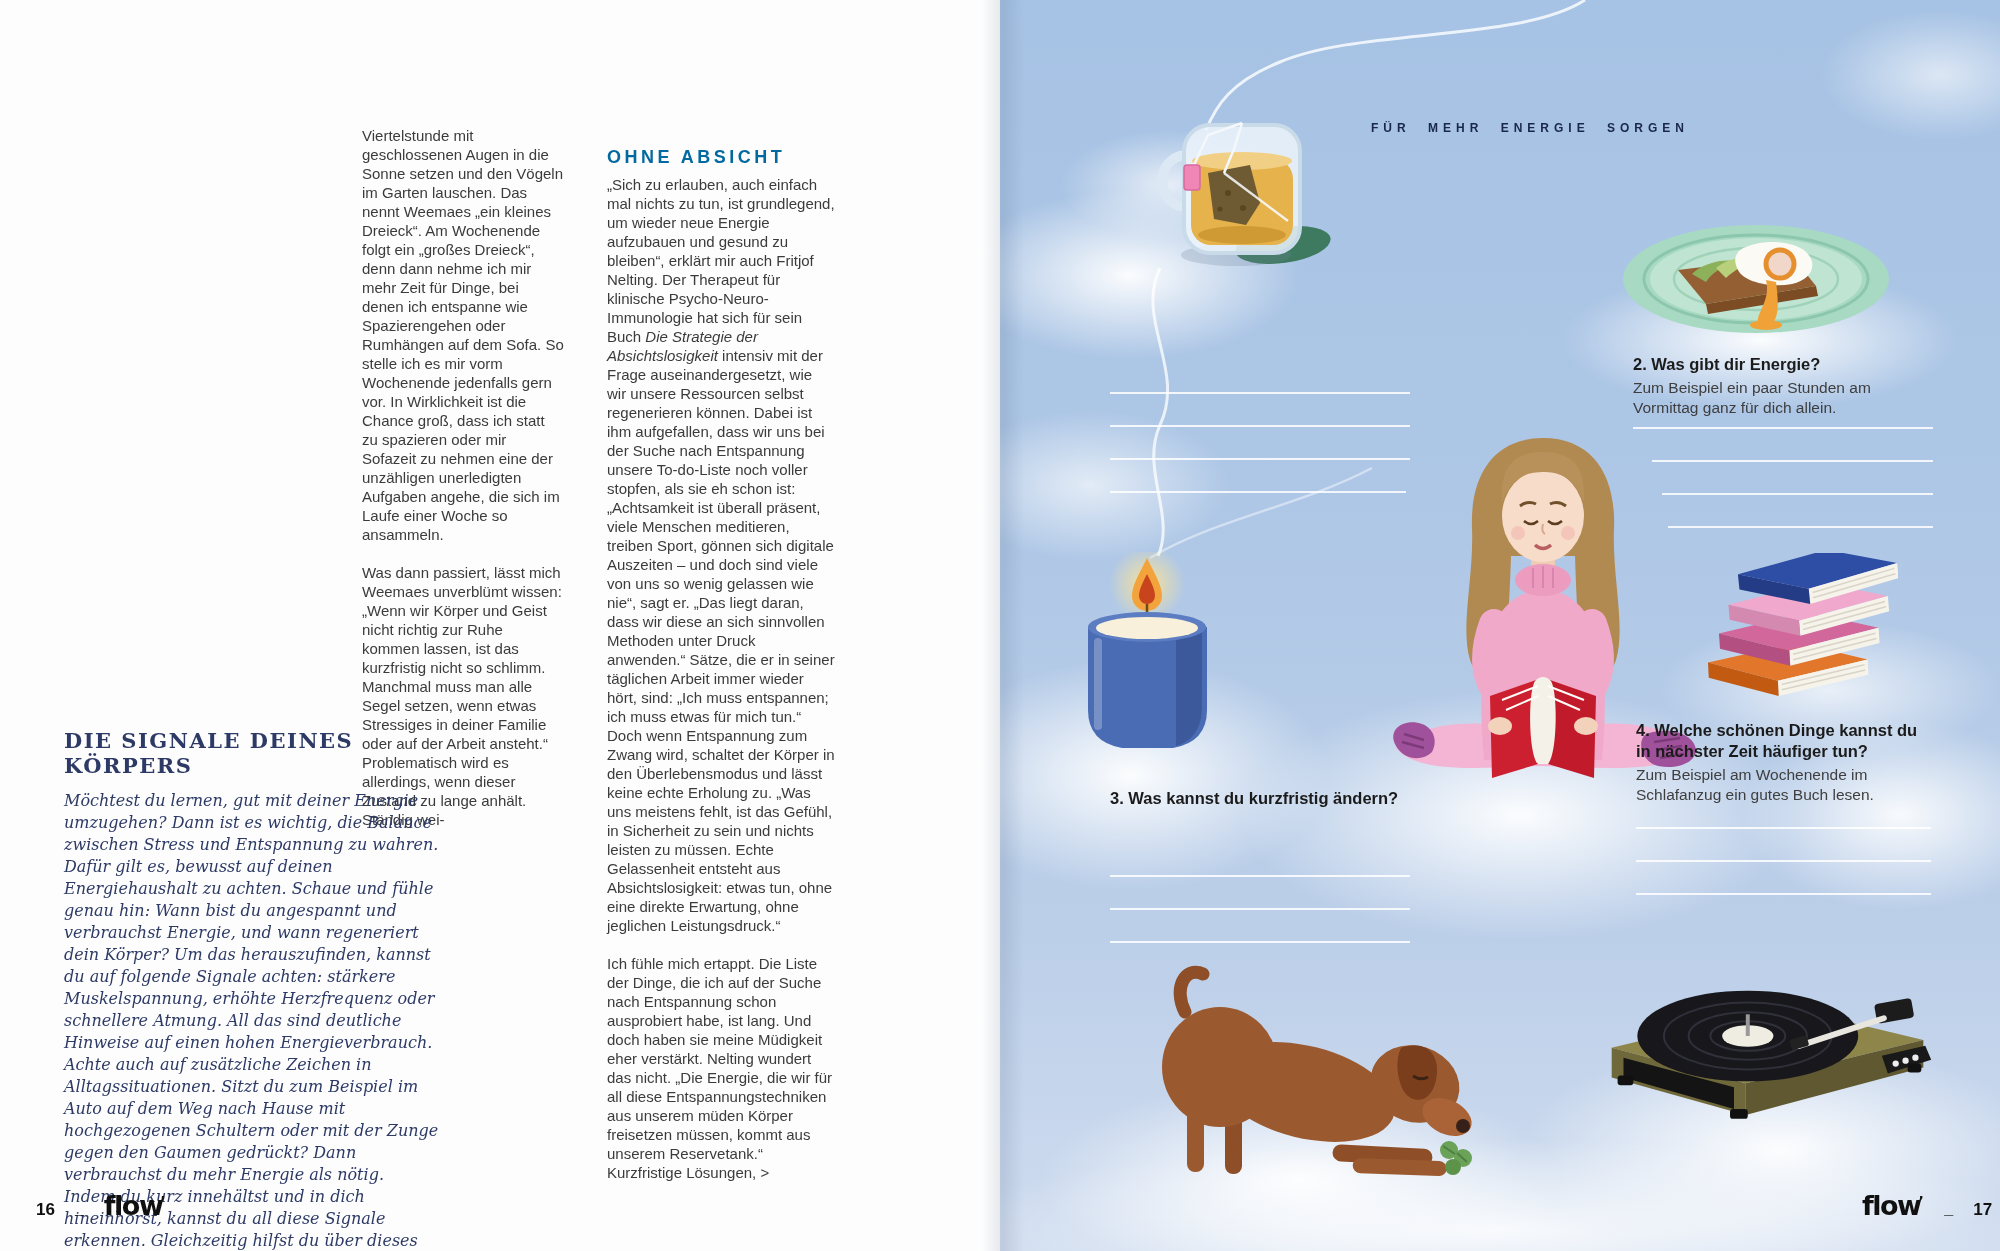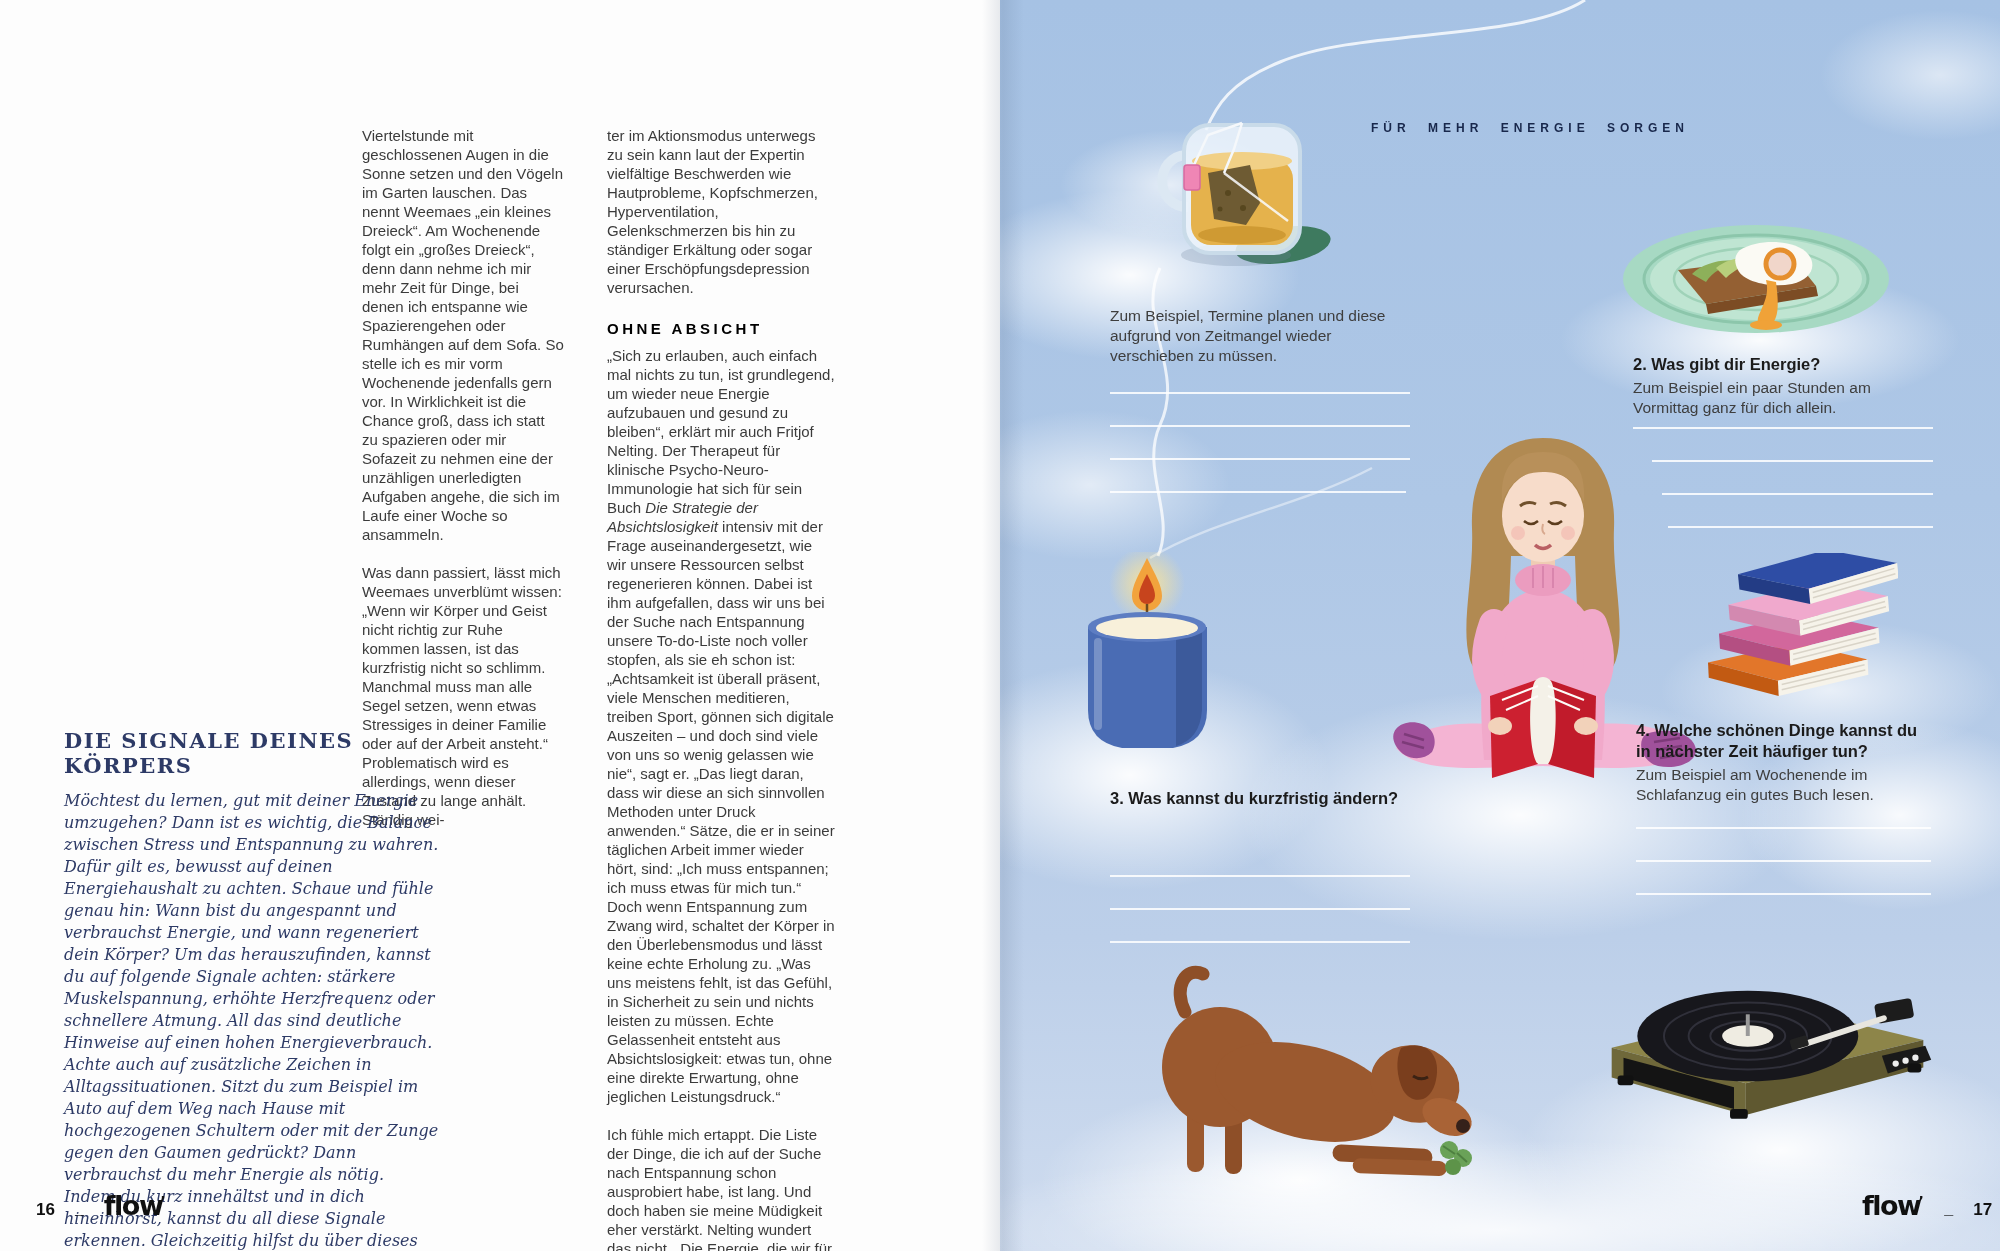--- a/index.html
+++ b/index.html
@@ -5,21 +5,21 @@
   html,body{margin:0;padding:0;background:#e8e8e8;}
   .spread{position:relative;width:2000px;height:1251px;background:#fdfdfd;overflow:hidden;
           font-family:"Liberation Sans",sans-serif;}
   
   .page-left{position:absolute;left:0;top:0;width:1000px;height:916px;background:#fdfdfd;}
   .col{position:absolute;top:126px;font-size:15px;line-height:19px;color:#3b3b3b;}
   .col p{margin:0 0 0 0;}
   .col p + p{margin-top:19px;}
   .col-1{left:362px;width:202px;}
   .col-2{left:607px;width:228px;}
-  .col h3{margin:22px 0 8px 0;font-size:15px;font-weight:bold;color:#000000;letter-spacing:3.5px;}
+  .col h3{margin:22px 0 8px 0;font-size:18px;font-weight:bold;color:#0369a1;letter-spacing:3.5px;}
   .col em{font-style:italic;}
   .signals{position:absolute;left:64px;top:728px;width:376px;color:#2d3a66;}
   .signals h2{margin:0 0 12px 0;font-family:"DejaVu Serif",serif;font-weight:600;
               font-size:21px;letter-spacing:1.5px;color:#2d3a66;}
   .signals p{margin:0;font-family:"DejaVu Serif",serif;font-style:italic;
              font-size:16px;line-height:22px;}
   
   .footer{position:absolute;display:flex;align-items:baseline;gap:20px;color:#101010;}
   .footer .pagenum{font-size:17px;font-weight:700;}
   .footer .sep{font-size:16px;font-weight:700;position:relative;top:-1px;color:#101010;}
@@ -47,21 +47,20 @@
 <body>
 
 <div class="spread">
 
   <section class="page-left">
     <div class="col col-1">
       <p>Viertelstunde mit geschlossenen Augen in die Sonne setzen und den Vögeln im Garten lauschen. Das nennt Weemaes „ein kleines Dreieck“. Am Wochenende folgt ein „großes Dreieck“, denn dann nehme ich mir mehr Zeit für Dinge, bei denen ich entspanne wie Spazierengehen oder Rumhängen auf dem Sofa. So stelle ich es mir vorm Wochenende jedenfalls gern vor. In Wirklichkeit ist die Chance groß, dass ich statt zu spazieren oder mir Sofazeit zu nehmen eine der unzähligen unerledigten Aufgaben angehe, die sich im Laufe einer Woche so ansammeln.</p>
       <p>Was dann passiert, lässt mich Weemaes unverblümt wissen: „Wenn wir Körper und Geist nicht richtig zur Ruhe kommen lassen, ist das kurzfristig nicht so schlimm. Manchmal muss man alle Segel setzen, wenn etwas Stressiges in deiner Familie oder auf der Arbeit ansteht.“ Problematisch wird es allerdings, wenn dieser Zustand zu lange anhält. Ständig wei-</p>
     </div>
     <div class="col col-2">
-      <p>ter im Aktionsmodus unterwegs zu sein kann laut der Expertin vielfältige Beschwerden wie Hautprobleme, Kopfschmerzen, Hyperventilation, Gelenkschmerzen bis hin zu ständiger Erkältung oder sogar einer Erschöpfungsdepression verursachen.</p>
       <h3>OHNE ABSICHT</h3>
       <p><span>„Sich zu erlauben, auch einfach mal nichts zu tun, ist grundlegend, um wieder neue Energie aufzubauen und gesund zu bleiben“, erklärt mir auch Fritjof Nelting. Der Therapeut für klinische Psycho-Neuro-Immunologie hat sich für sein Buch </span><em>Die Strategie der Absichtslosigkeit</em><span> intensiv mit der Frage auseinandergesetzt, wie wir unsere Ressourcen selbst regenerieren können. Dabei ist ihm aufgefallen, dass wir uns bei der Suche nach Entspannung unsere To-do-Liste noch voller stopfen, als sie eh schon ist: „Achtsamkeit ist überall präsent, viele Menschen meditieren, treiben Sport, gönnen sich digitale Auszeiten – und doch sind viele von uns so wenig gelassen wie nie“, sagt er. „Das liegt daran, dass wir diese an sich sinnvollen Methoden unter Druck anwenden.“ Sätze, die er in seiner täglichen Arbeit immer wieder hört, sind: „Ich muss entspannen; ich muss etwas für mich tun.“ Doch wenn Entspannung zum Zwang wird, schaltet der Körper in den Überlebensmodus und lässt keine echte Erholung zu. „Was uns meistens fehlt, ist das Gefühl, in Sicherheit zu sein und nichts leisten zu müssen. Echte Gelassenheit entsteht aus Absichtslosigkeit: etwas tun, ohne eine direkte Erwartung, ohne jeglichen Leistungsdruck.“</span></p>
       <p>Ich fühle mich ertappt. Die Liste der Dinge, die ich auf der Suche nach Entspannung schon ausprobiert habe, ist lang. Und doch haben sie meine Müdigkeit eher verstärkt. Nelting wundert das nicht. „Die Energie, die wir für all diese Entspannungstechniken aus unserem müden Körper freisetzen müssen, kommt aus unserem Reservetank.“ Kurzfristige Lösungen,  &gt;</p>
     </div>
 
     <div class="signals">
       <h2>DIE SIGNALE DEINES KÖRPERS</h2>
       <p>Möchtest du lernen, gut mit deiner Energie umzugehen? Dann ist es wichtig, die Balance zwischen Stress und Entspannung zu wahren. Dafür gilt es, bewusst auf deinen Energiehaushalt zu achten. Schaue und fühle genau hin: Wann bist du angespannt und verbrauchst Energie, und wann regeneriert dein Körper? Um das herauszufinden, kannst du auf folgende Signale achten: stärkere Muskelspannung, erhöhte Herzfrequenz oder schnellere Atmung. All das sind deutliche Hinweise auf einen hohen Energieverbrauch. Achte auch auf zusätzliche Zeichen in Alltagssituationen. Sitzt du zum Beispiel im Auto auf dem Weg nach Hause mit hochgezogenen Schultern oder mit der Zunge gegen den Gaumen gedrückt? Dann verbrauchst du mehr Energie als nötig. Indem du kurz innehältst und in dich hineinhörst, kannst du all diese Signale erkennen. Gleichzeitig hilfst du über dieses achtsame Wahrnehmen deinem Körper, zur Ruhe zu kommen.</p>
 
     </div>
@@ -127,21 +126,20 @@
         <path d="M72,52 C84,40 106,36 118,40 C104,44 92,50 86,60 Z" fill="#8db05a"></path>
         <path d="M96,46 C108,36 128,33 140,38 C126,42 114,48 106,56 Z" fill="#b8cf7c"></path>
         <path d="M120,28 C140,16 176,18 188,32 C198,44 190,58 172,62 C150,66 124,60 118,48 C114,40 114,34 120,28 Z" fill="#fbfaf4"></path>
         <circle cx="160" cy="42" r="14" fill="#f1d6ca" stroke="#e58f2e" stroke-width="5"></circle>
         <path d="M146,58 C150,74 142,84 138,96 C136,104 146,108 152,102 C160,94 158,76 156,60 Z" fill="#f0a238"></path>
         <ellipse cx="146" cy="103" rx="16" ry="5" fill="#f0a238"></ellipse>
       </svg>
     </div>
 
     <div class="q" style="left:110px;top:306px;width:308px">
-      <div class="q-hint">Zum Beispiel, Termine planen und diese aufgrund von Zeitmangel wieder verschieben zu müssen.</div>
     </div>
     <div class="note-line" style="left:110px;top:392px;width:300px"></div>
     <div class="note-line" style="left:110px;top:425px;width:300px"></div>
     <div class="note-line" style="left:110px;top:458px;width:300px"></div>
     <div class="note-line" style="left:110px;top:491px;width:296px"></div>
 
     <div class="q" style="left:633px;top:354px;width:300px">
       <div class="q-title">2. Was gibt dir Energie?</div>
       <div class="q-hint">Zum Beispiel ein paar Stunden am Vormittag ganz für dich allein.</div>
     </div>

